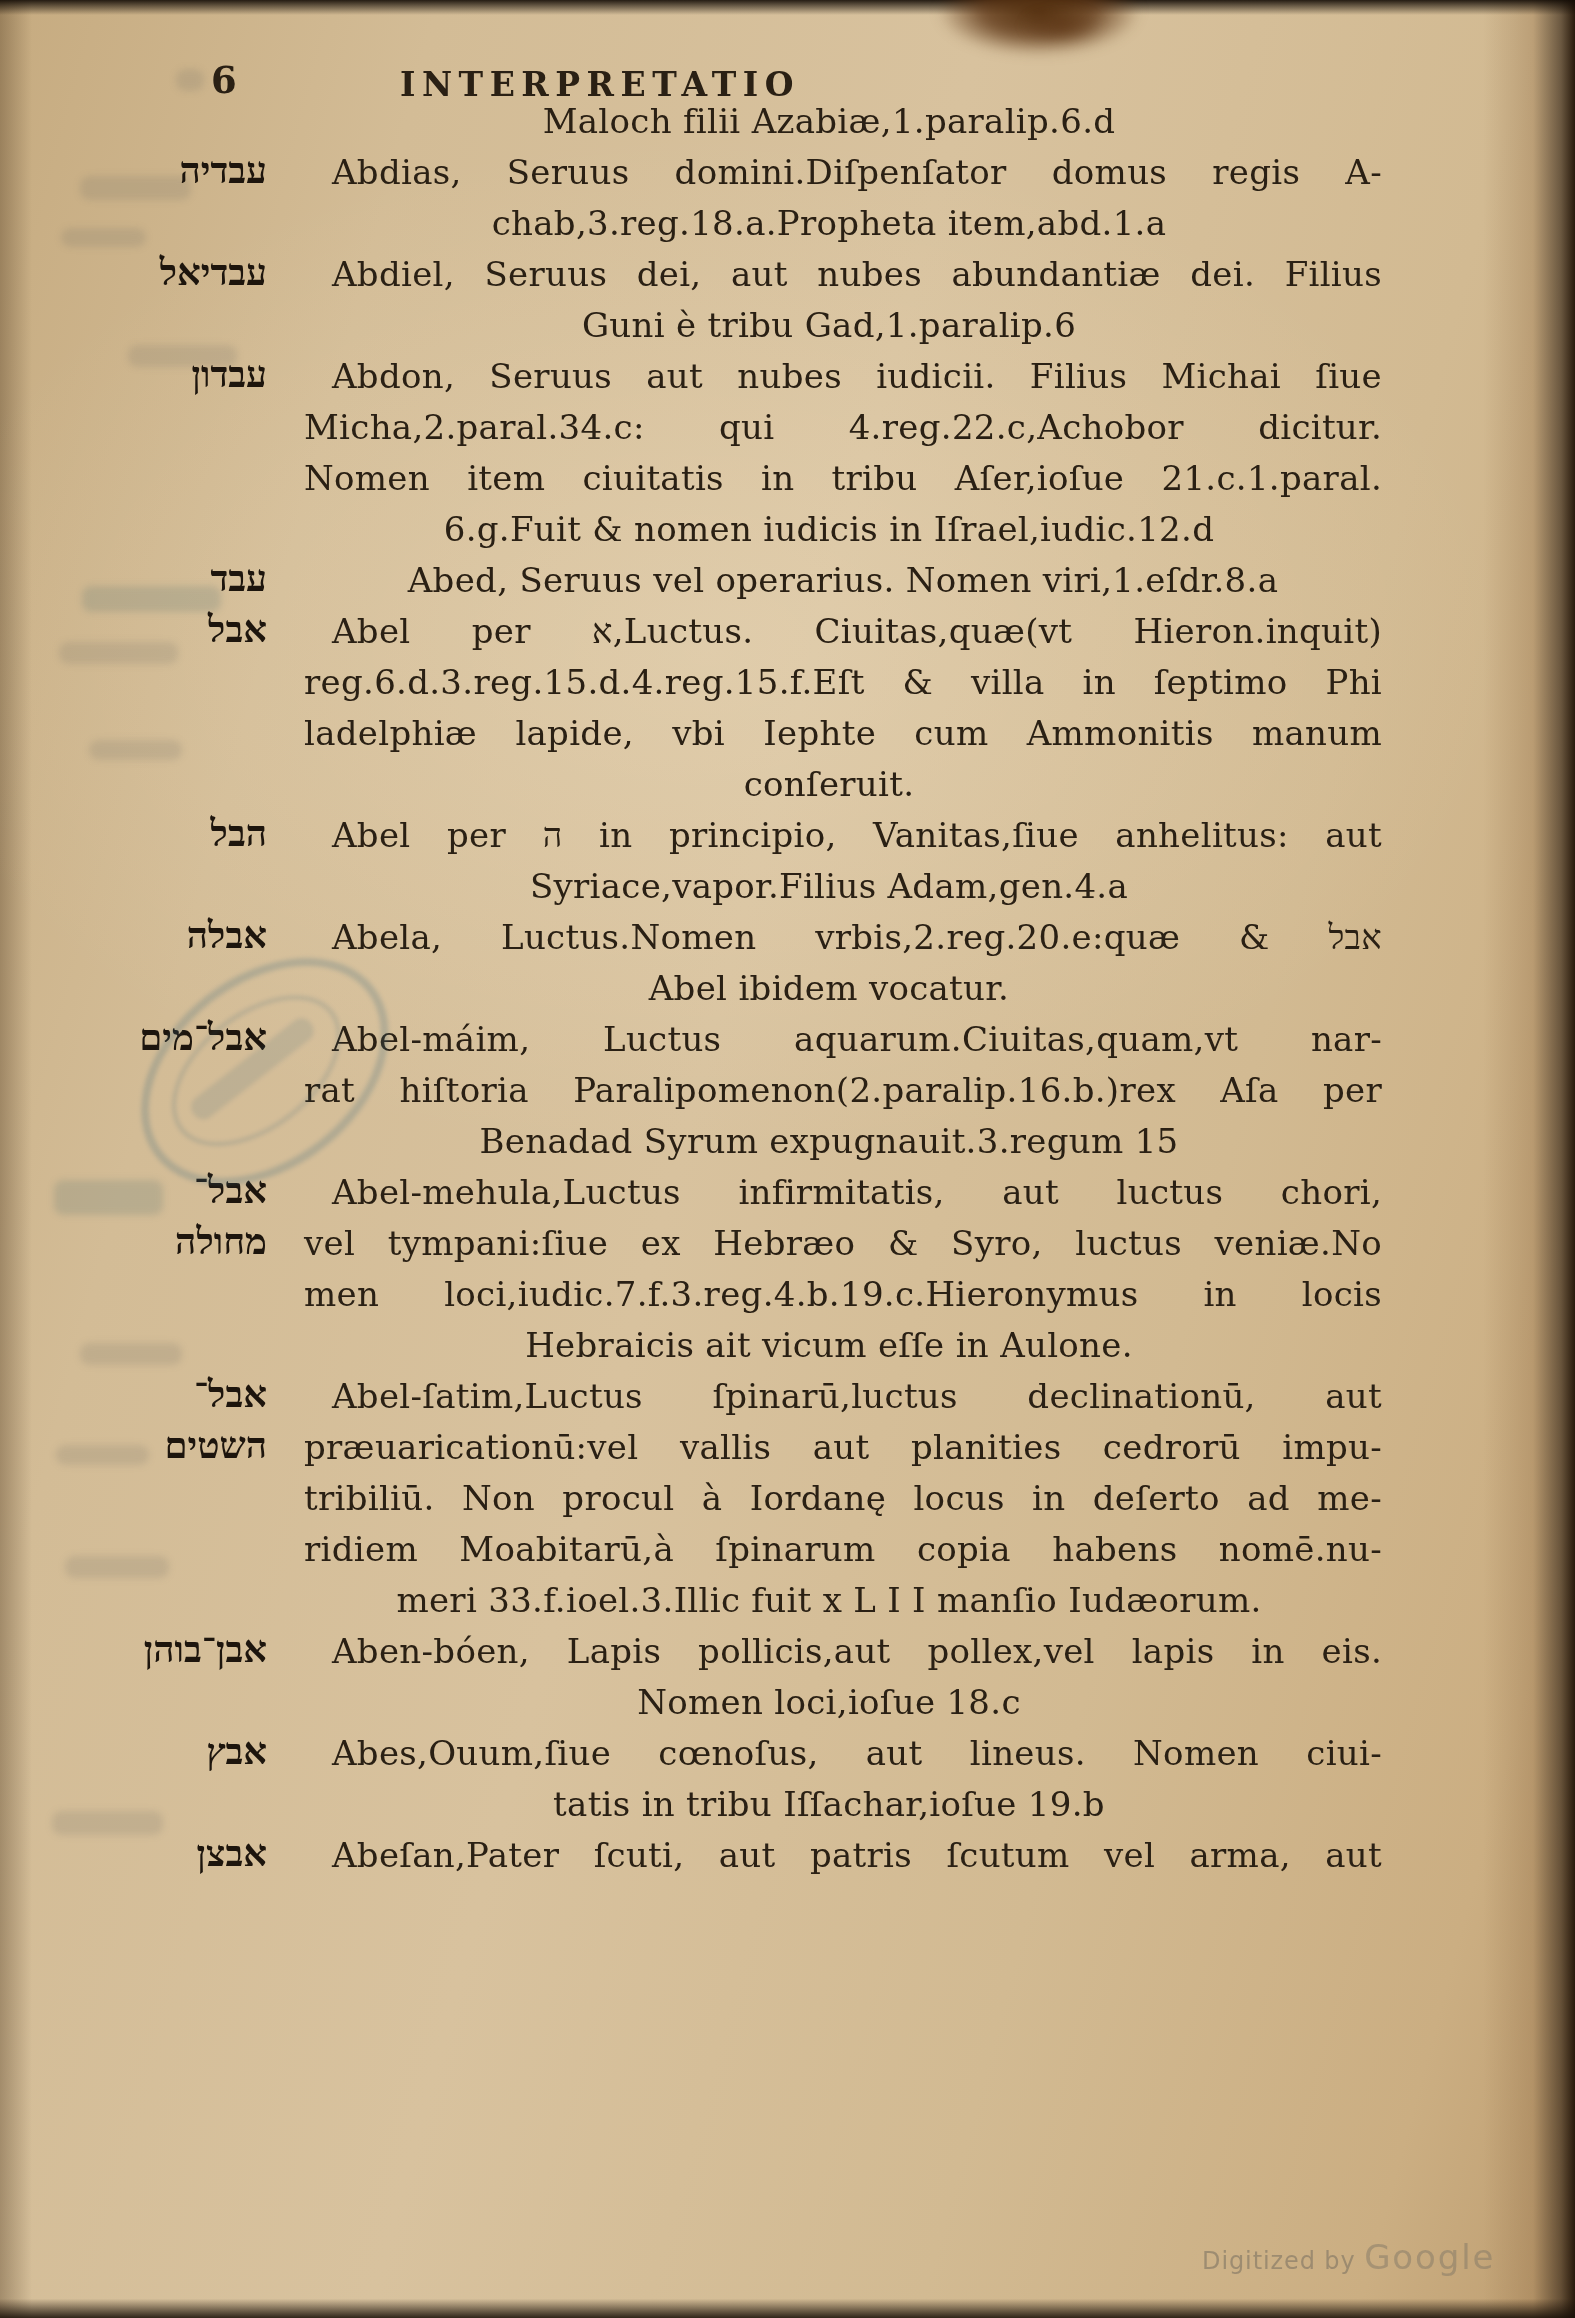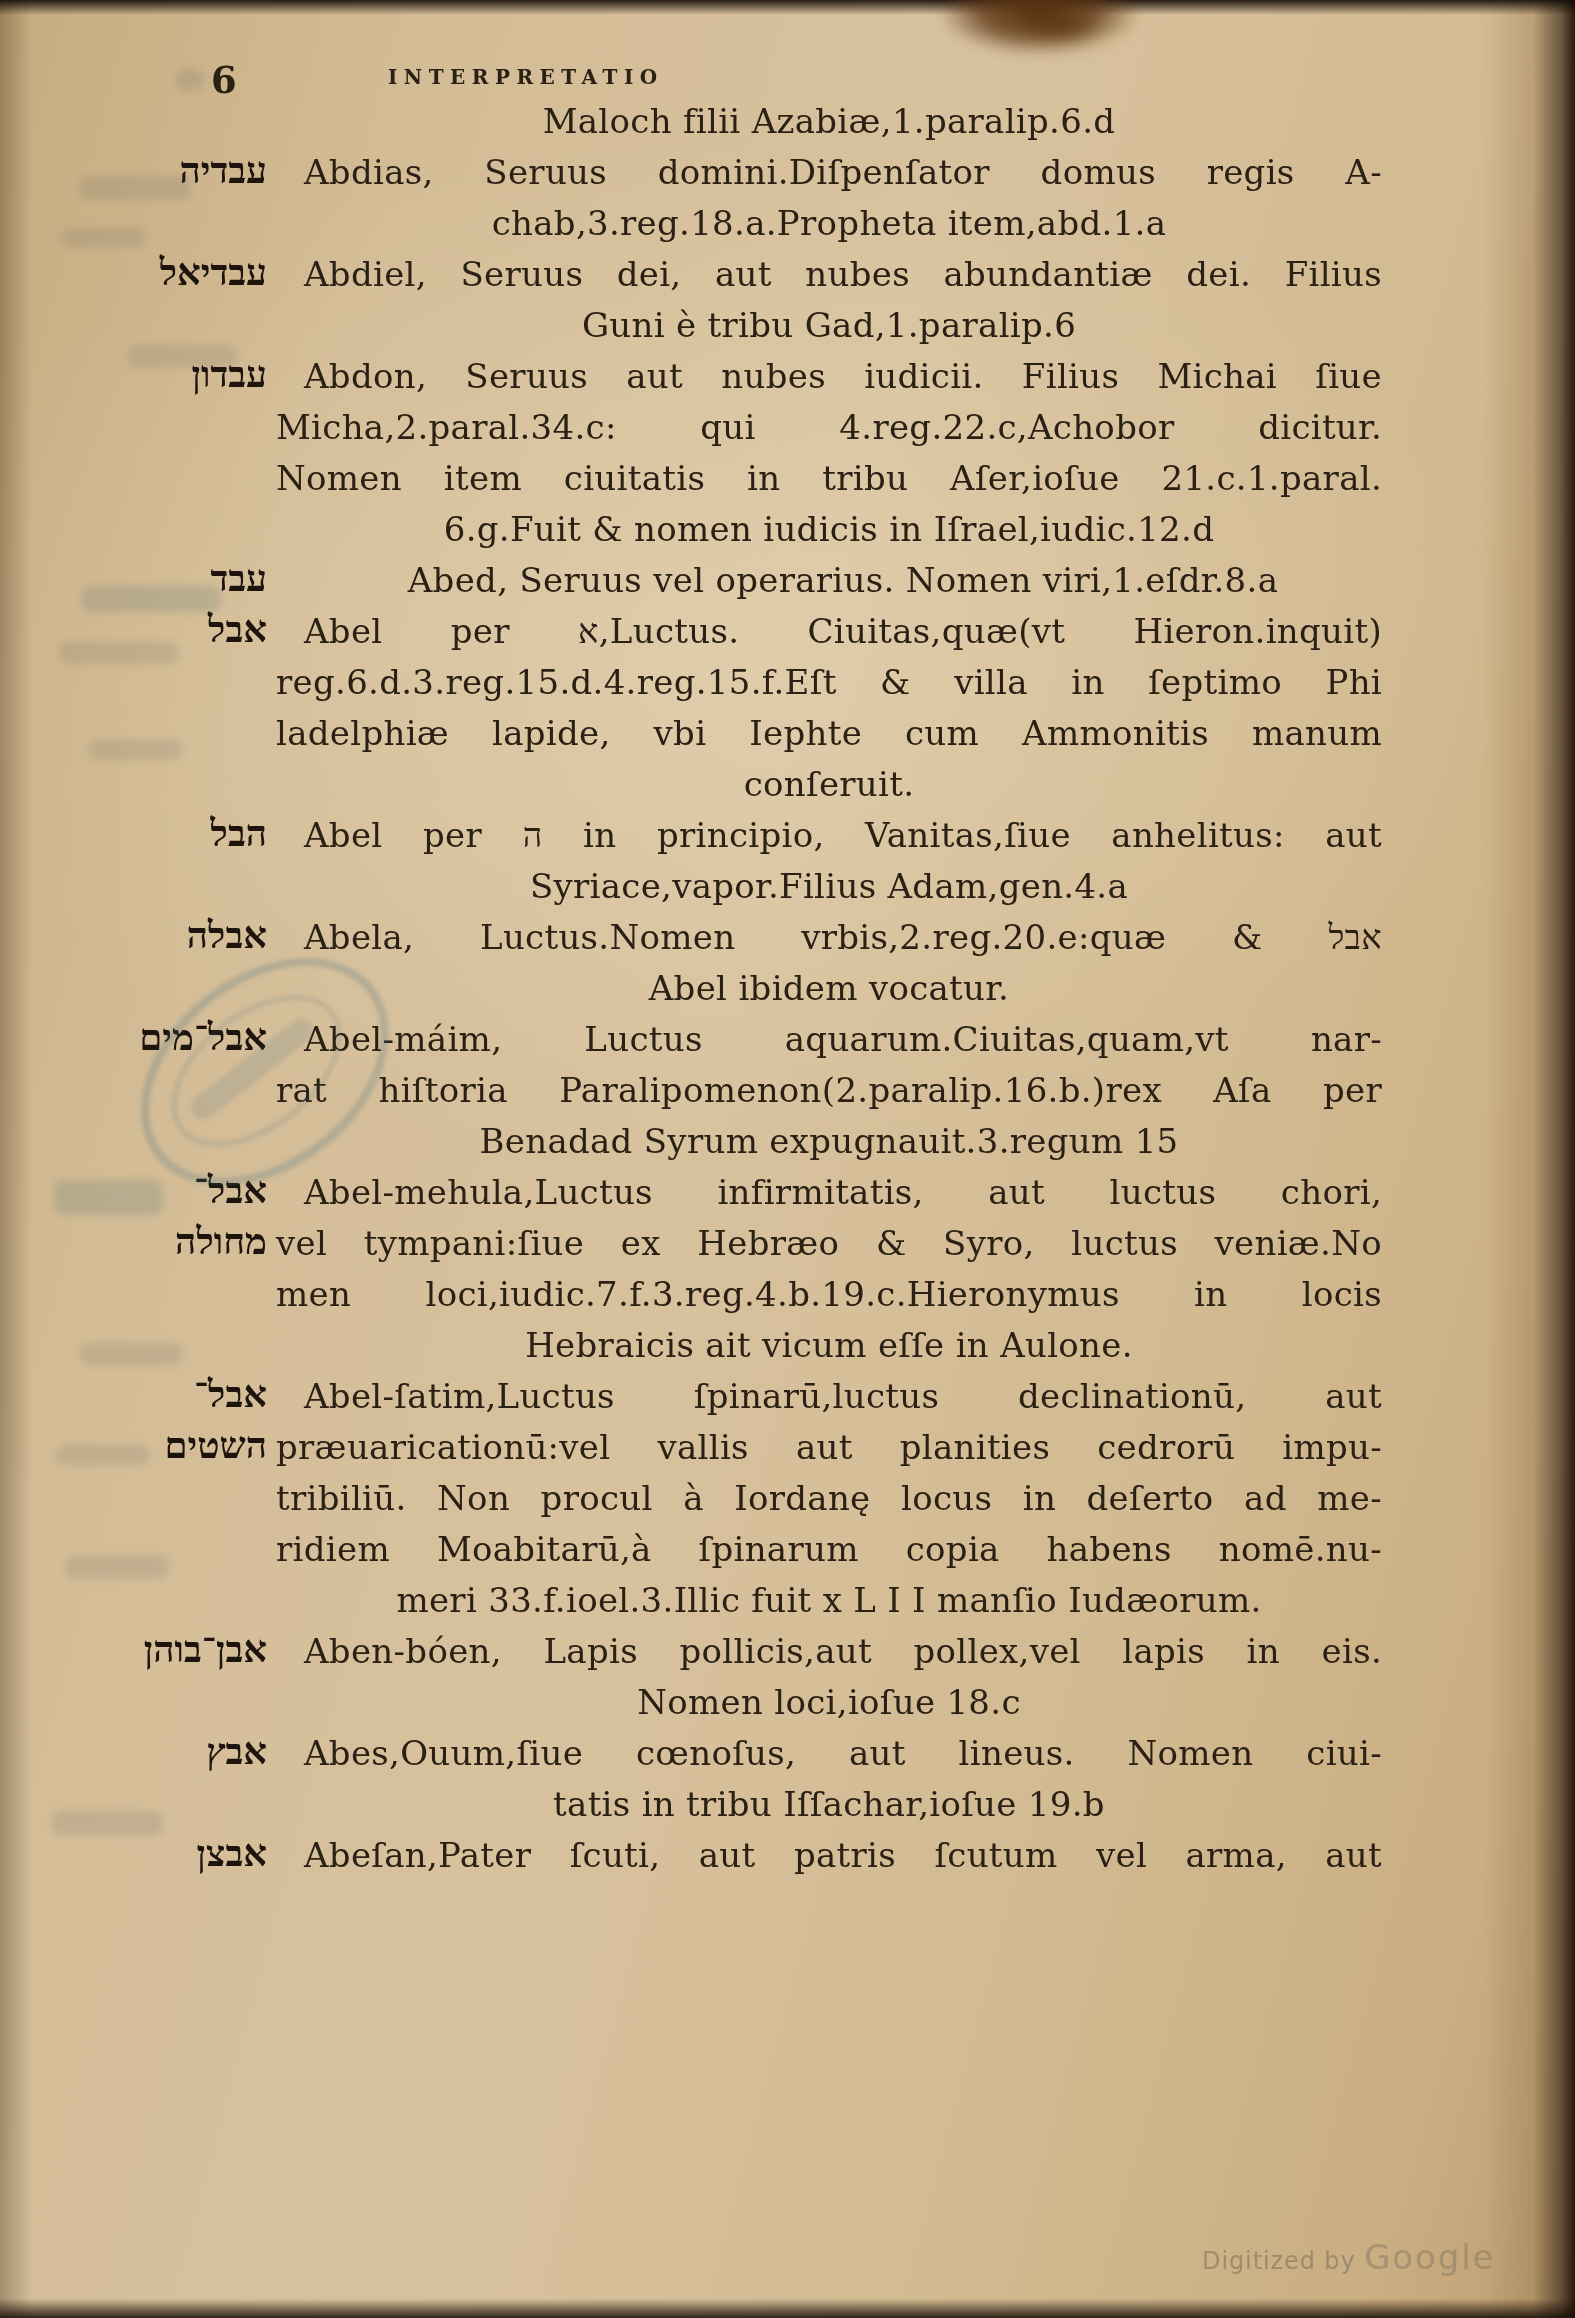--- a/index.html
+++ b/index.html
@@ -15,31 +15,31 @@
       linear-gradient(to right, rgba(70,48,24,.35) 0px, rgba(0,0,0,0) 32px),
       linear-gradient(105deg, #c6ab80 0%, #d3bc96 20%, #d8c29e 45%, #d2ba92 70%, #cbae82 90%, #bd9d70 100%);
     font-family:"DejaVu Serif","Liberation Serif",serif;
   }
   
   .pagenum{
     position:absolute;left:211px;top:58px;
     font-size:37px;font-weight:700;color:#2a2014;
   }
   .running-title{
-    position:absolute;left:388px;top:65px;
-    font-size:20px;font-weight:700;letter-spacing:6.5px;color:#2a2014;
+    position:absolute;left:400px;top:65px;
+    font-size:33px;font-weight:700;letter-spacing:6.5px;color:#2a2014;
   }
   
   .textblock{
     position:absolute;left:276px;top:96px;width:1106px;
     font-size:34px;color:#2a2014;
   }
   .line{position:relative;height:51px;}
   .latin{display:block;line-height:51px;letter-spacing:0.3px;text-align:center;}
-  .line.just .latin{text-align:justify;text-align-last:justify;}
+  .line.just .latin{text-align:justify;text-align-last:justify;margin-left:28px;}
   .line.indent .latin{padding-left:28px;}
   .heb{
     position:absolute;right:100%;margin-right:9px;top:-1.9px;
     line-height:51px;white-space:nowrap;
     font-family:Liberation Serif, serif;
     font-weight:700;font-size:37px;color:#1d150d;
   }
   
   .stain-top{
     position:absolute;left:937px;top:-33px;width:204px;height:89px;border-radius:50%;

